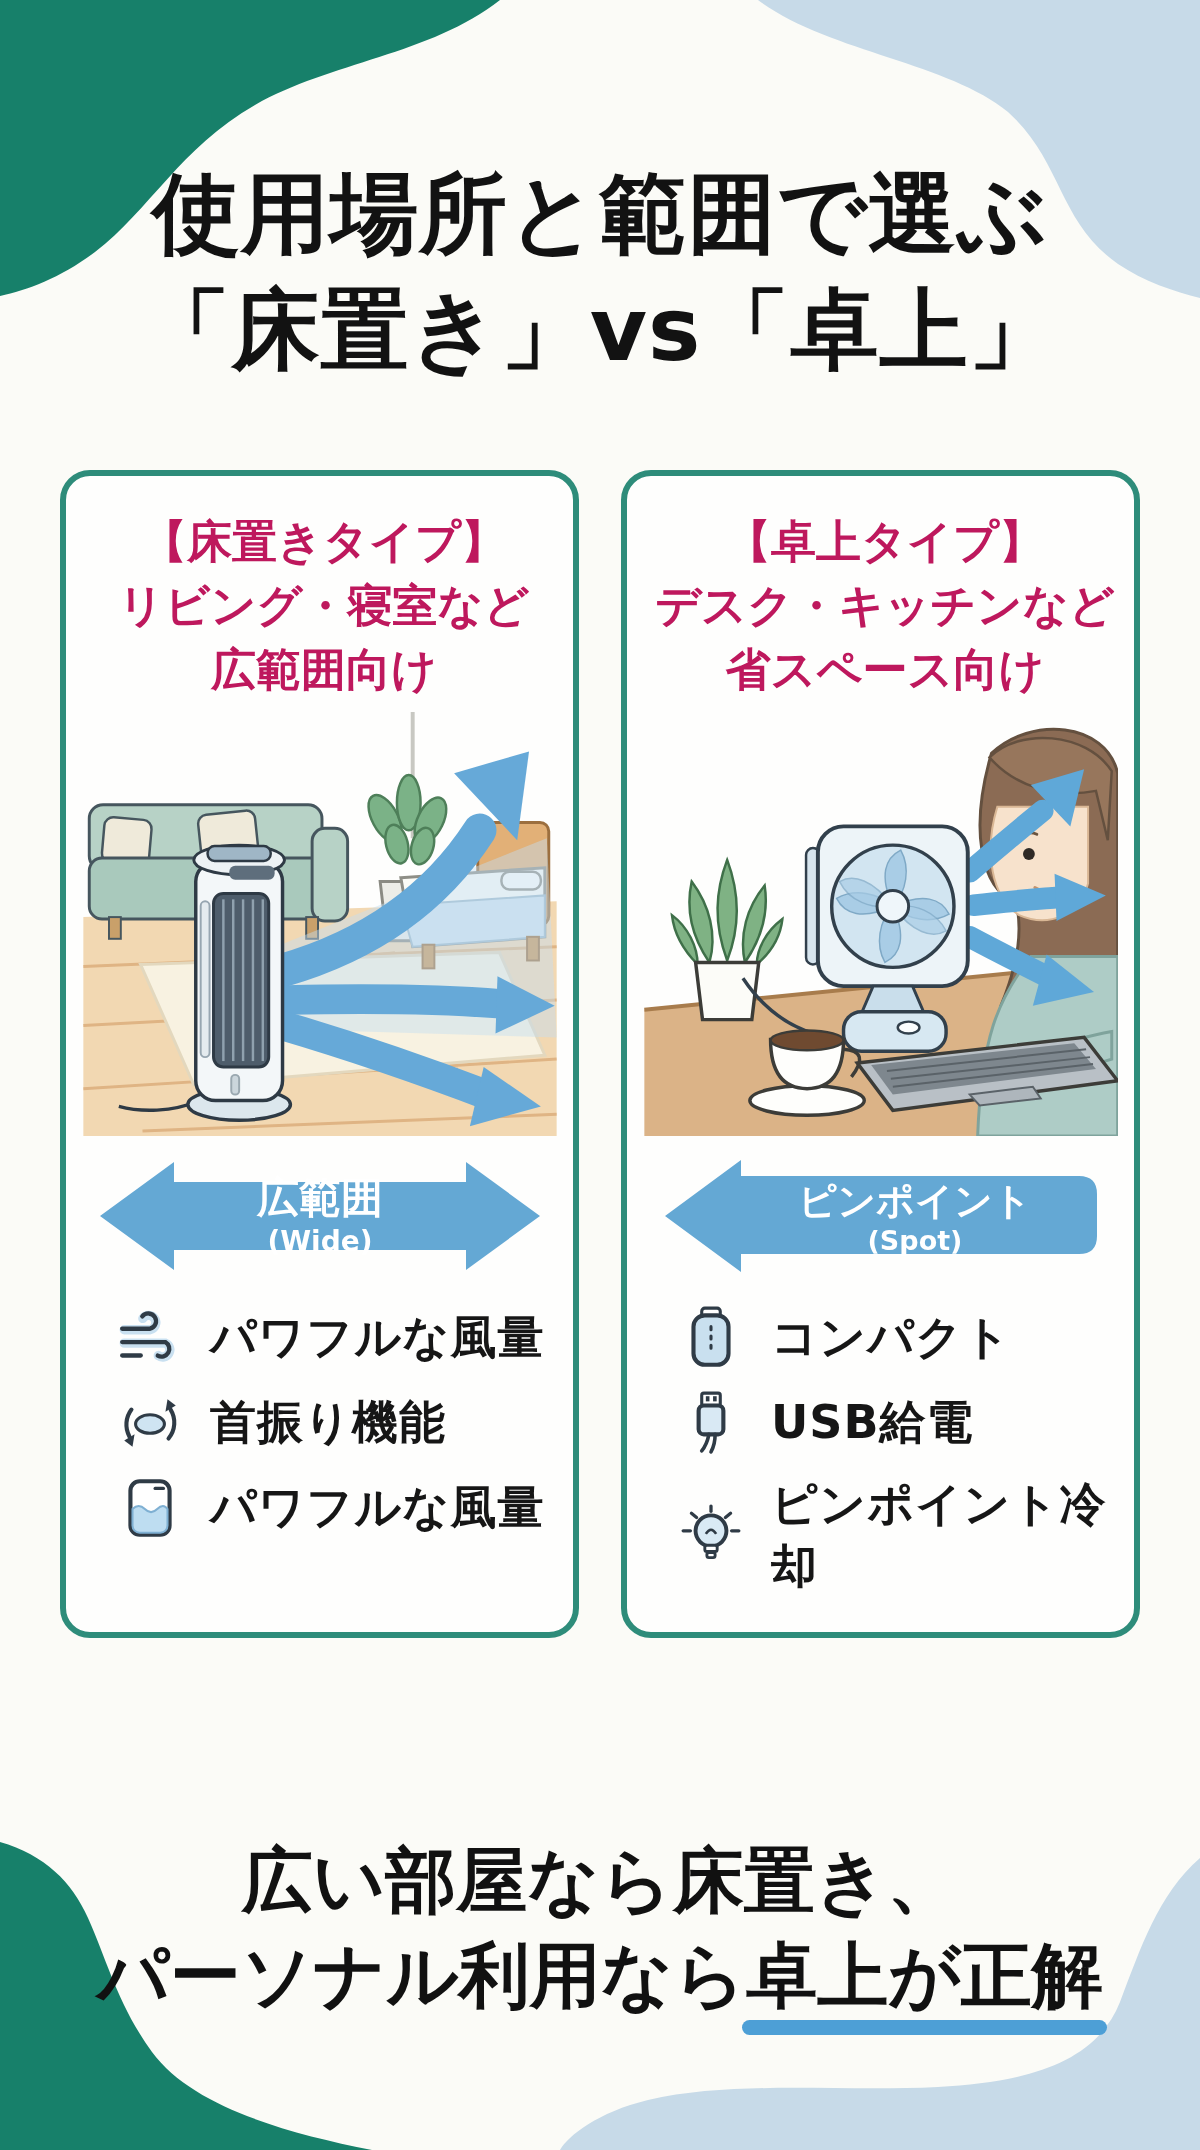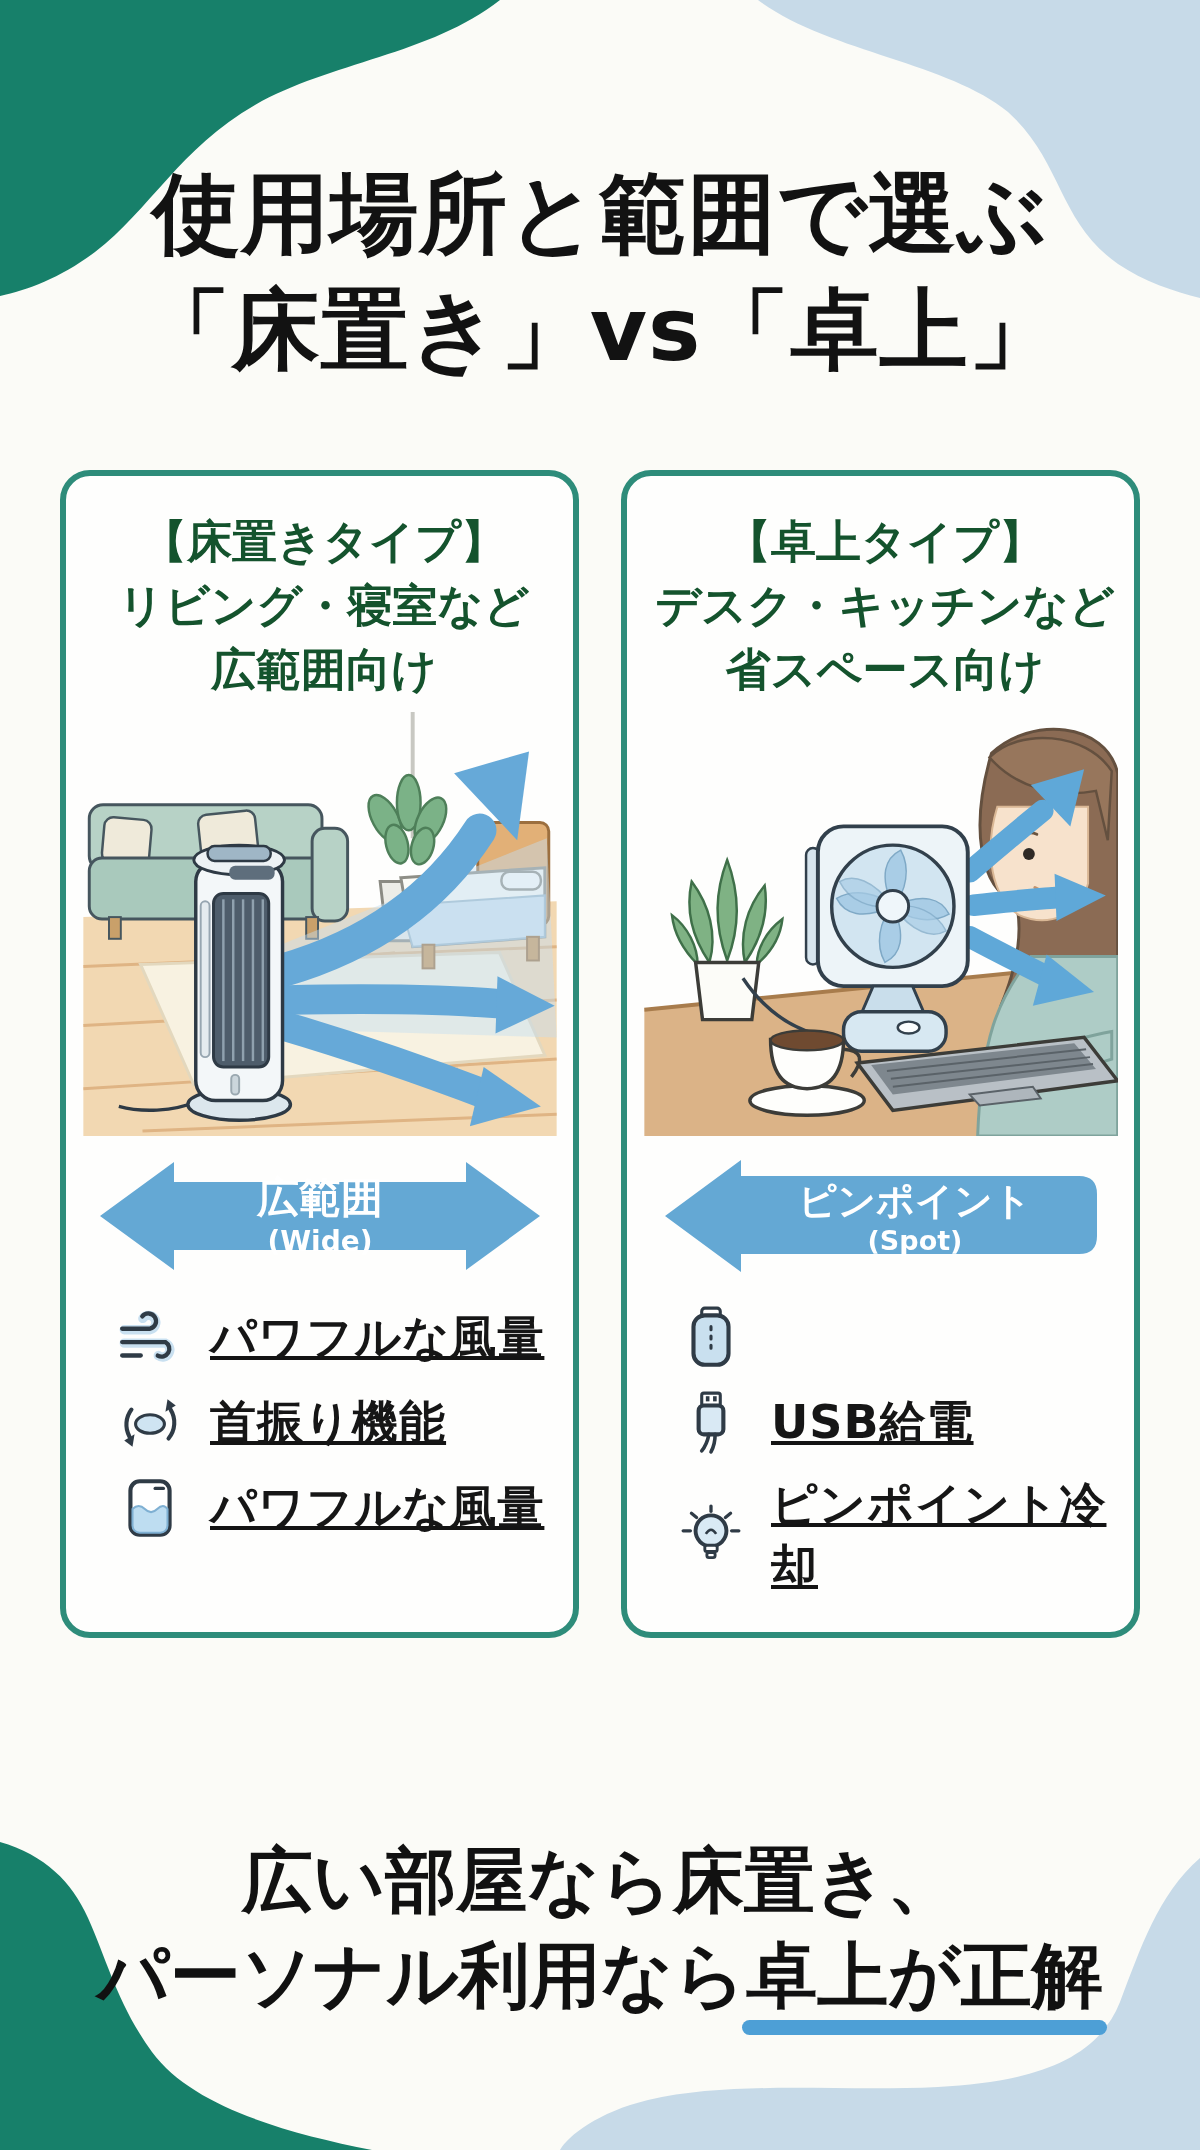--- a/index.html
+++ b/index.html
@@ -20,27 +20,27 @@
     display:flex;gap:42px;
   }
   .card{
     flex:1;height:1168px;box-sizing:border-box;
     background:#FEFEFD;border:6px solid #2E8C7A;border-radius:30px;
     overflow:hidden;
   }
   .card-header{
     margin-top:34px;text-align:center;
     font-size:45px;font-weight:800;line-height:1.42;
-    white-space:pre-line;color:#14532d;margin-left:9px;
+    white-space:pre-line;color:#be185d;margin-left:9px;
   }
   .illus{display:block;margin:10px auto 0;}
   .banner{display:block;margin:14px auto 0;}
   .banner text{font-family:"DejaVu Sans","Liberation Sans",sans-serif;}
   .features{margin:22px 0 0 50px;display:flex;flex-direction:column;gap:17px;}
-  .feature{display:flex;align-items:center;gap:26px;text-decoration:underline;}
+  .feature{display:flex;align-items:center;gap:26px;}
   .ficon{width:68px;height:68px;flex:0 0 68px;}
   .flabel{font-size:46px;font-weight:800;color:#161616;letter-spacing:1px;}
   .conclusion{
     position:absolute;top:1833px;left:0;width:1200px;
     text-align:center;font-size:71px;font-weight:900;line-height:1.34;color:#111;
   }
   .hl{position:relative;display:inline-block;}
   .hl::after{
     content:"";position:absolute;left:-4px;right:-4px;bottom:-12px;height:15px;
     border-radius:9px;background:#4D9FD6;
@@ -279,20 +279,21 @@
         <text x="260" y="100" text-anchor="middle" font-size="27" font-weight="bold" fill="#FFFFFF">(Spot)</text>
       </svg>
 
       <div class="features">
         <div class="feature">
           <svg class="ficon" viewBox="0 0 66 66">
             <rect x="24" y="4" width="18" height="9" rx="3" fill="#FFFFFF" stroke="#2F3B46" stroke-width="3"></rect>
             <rect x="16" y="11" width="34" height="48" rx="11" fill="#C9E0EF" stroke="#2F3B46" stroke-width="4"></rect>
             <line x1="33" y1="22" x2="33" y2="48" stroke="#2F3B46" stroke-width="3" stroke-dasharray="3 6" stroke-linecap="round"></line>
           </svg>
+          <div class="flabel">コンパクト</div>
         </div>
         <div class="feature">
           <svg class="ficon" viewBox="0 0 66 66">
             <rect x="24" y="4" width="18" height="12" rx="2" fill="#FFFFFF" stroke="#2F3B46" stroke-width="3"></rect>
             <rect x="28" y="7" width="3.5" height="5" fill="#2F3B46"></rect>
             <rect x="35" y="7" width="3.5" height="5" fill="#2F3B46"></rect>
             <rect x="21" y="16" width="24" height="28" rx="5" fill="#D9E9F4" stroke="#2F3B46" stroke-width="4"></rect>
             <path d="M31,44 q-2,10 -7,16" stroke="#2F3B46" stroke-width="3.5" fill="none" stroke-linecap="round"></path>
             <path d="M37,44 q0,10 -4,17" stroke="#2F3B46" stroke-width="3.5" fill="none" stroke-linecap="round"></path>
           </svg>

